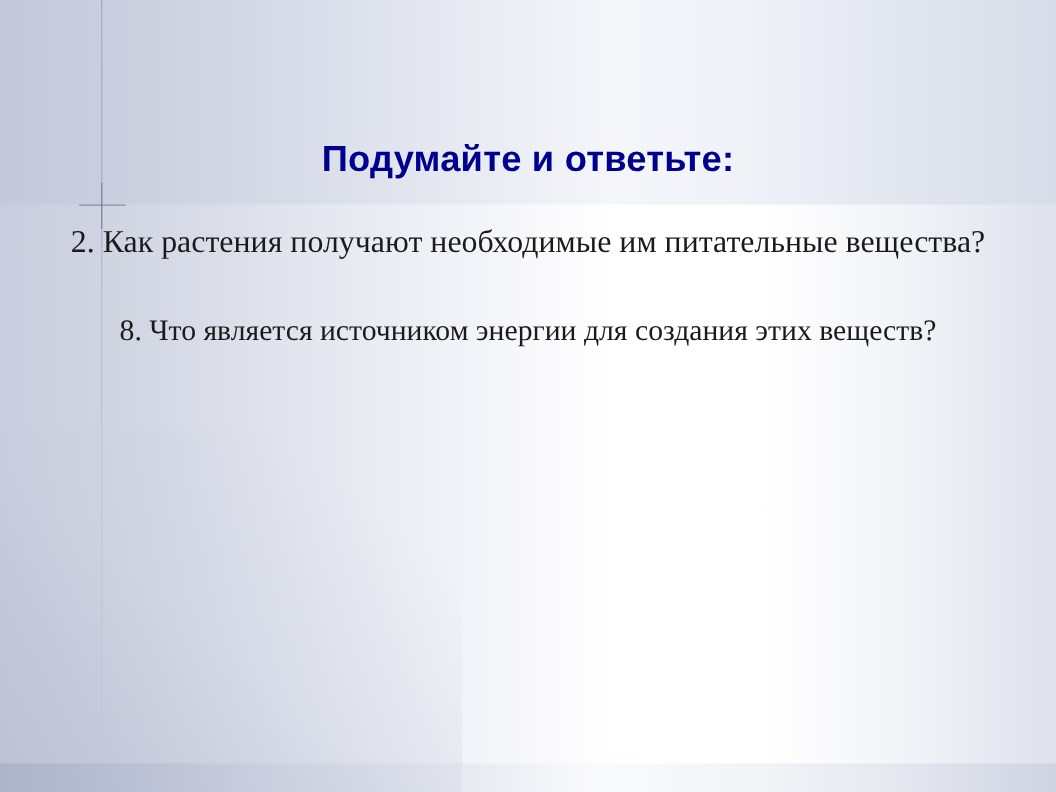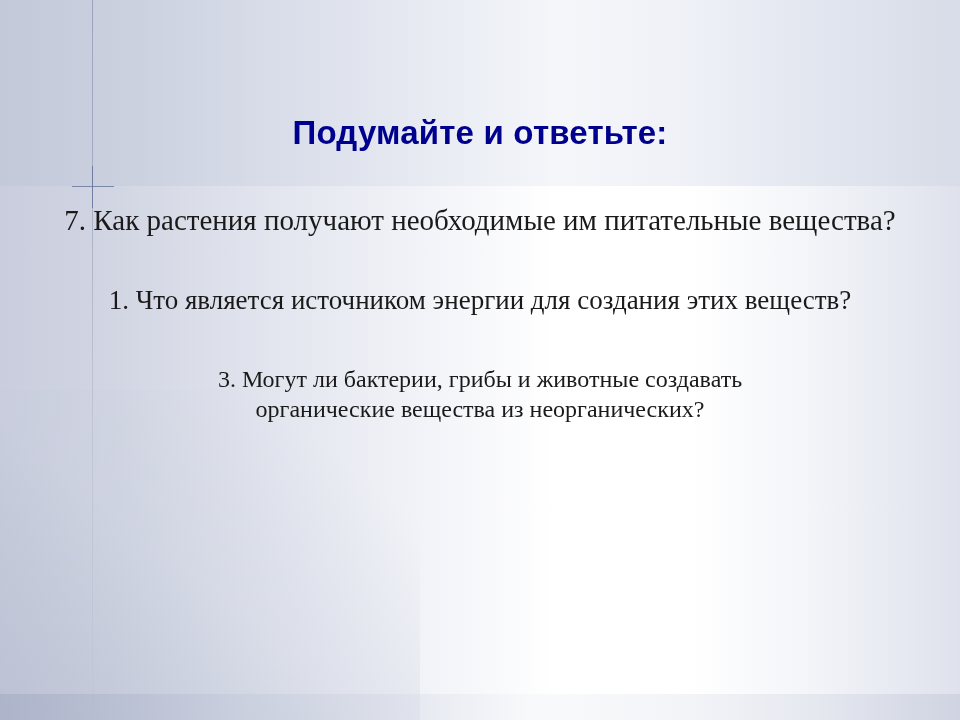--- a/index.html
+++ b/index.html
@@ -106,21 +106,21 @@
     left: 92px;
     top: 166px;
     width: 1px;
     height: 42px;
     background: rgba(95,110,150,0.75);
   }
 
   .title {
     position: absolute;
     left: 0;
-    top: 114px;
+    top: 125px;
     width: 960px;
     text-align: center;
     font-family: "Liberation Sans", sans-serif;
     font-weight: bold;
     font-size: 33px;
     color: #00008f;
     letter-spacing: 0.2px;
   }
 
   .body-text {
@@ -170,24 +170,20 @@
   <div class="bottom-strip"></div>
 
   <div class="vrule"></div>
   <div class="cross-h"></div>
   <div class="cross-v"></div>
 
   <div class="title">Подумайте и ответьте:</div>
 
   <div class="body-text">
 
-    <div class="q q1">7. Как растения получают необходимые им питательные вещества?</div>
+    <div class="q q1">2. Как растения получают необходимые им питательные вещества?</div>
 
-    <div class="q q2">1. Что является источником энергии для создания этих веществ?</div>
+    <div class="q q2">8. Что является источником энергии для создания этих веществ?</div>
 
-    <div class="q q3">
-      <div>3. Могут ли бактерии, грибы и животные создавать</div>
-      <div>органические вещества из неорганических?</div>
-    </div>
 
 
   </div>
 </div>
 
 </body></html>

